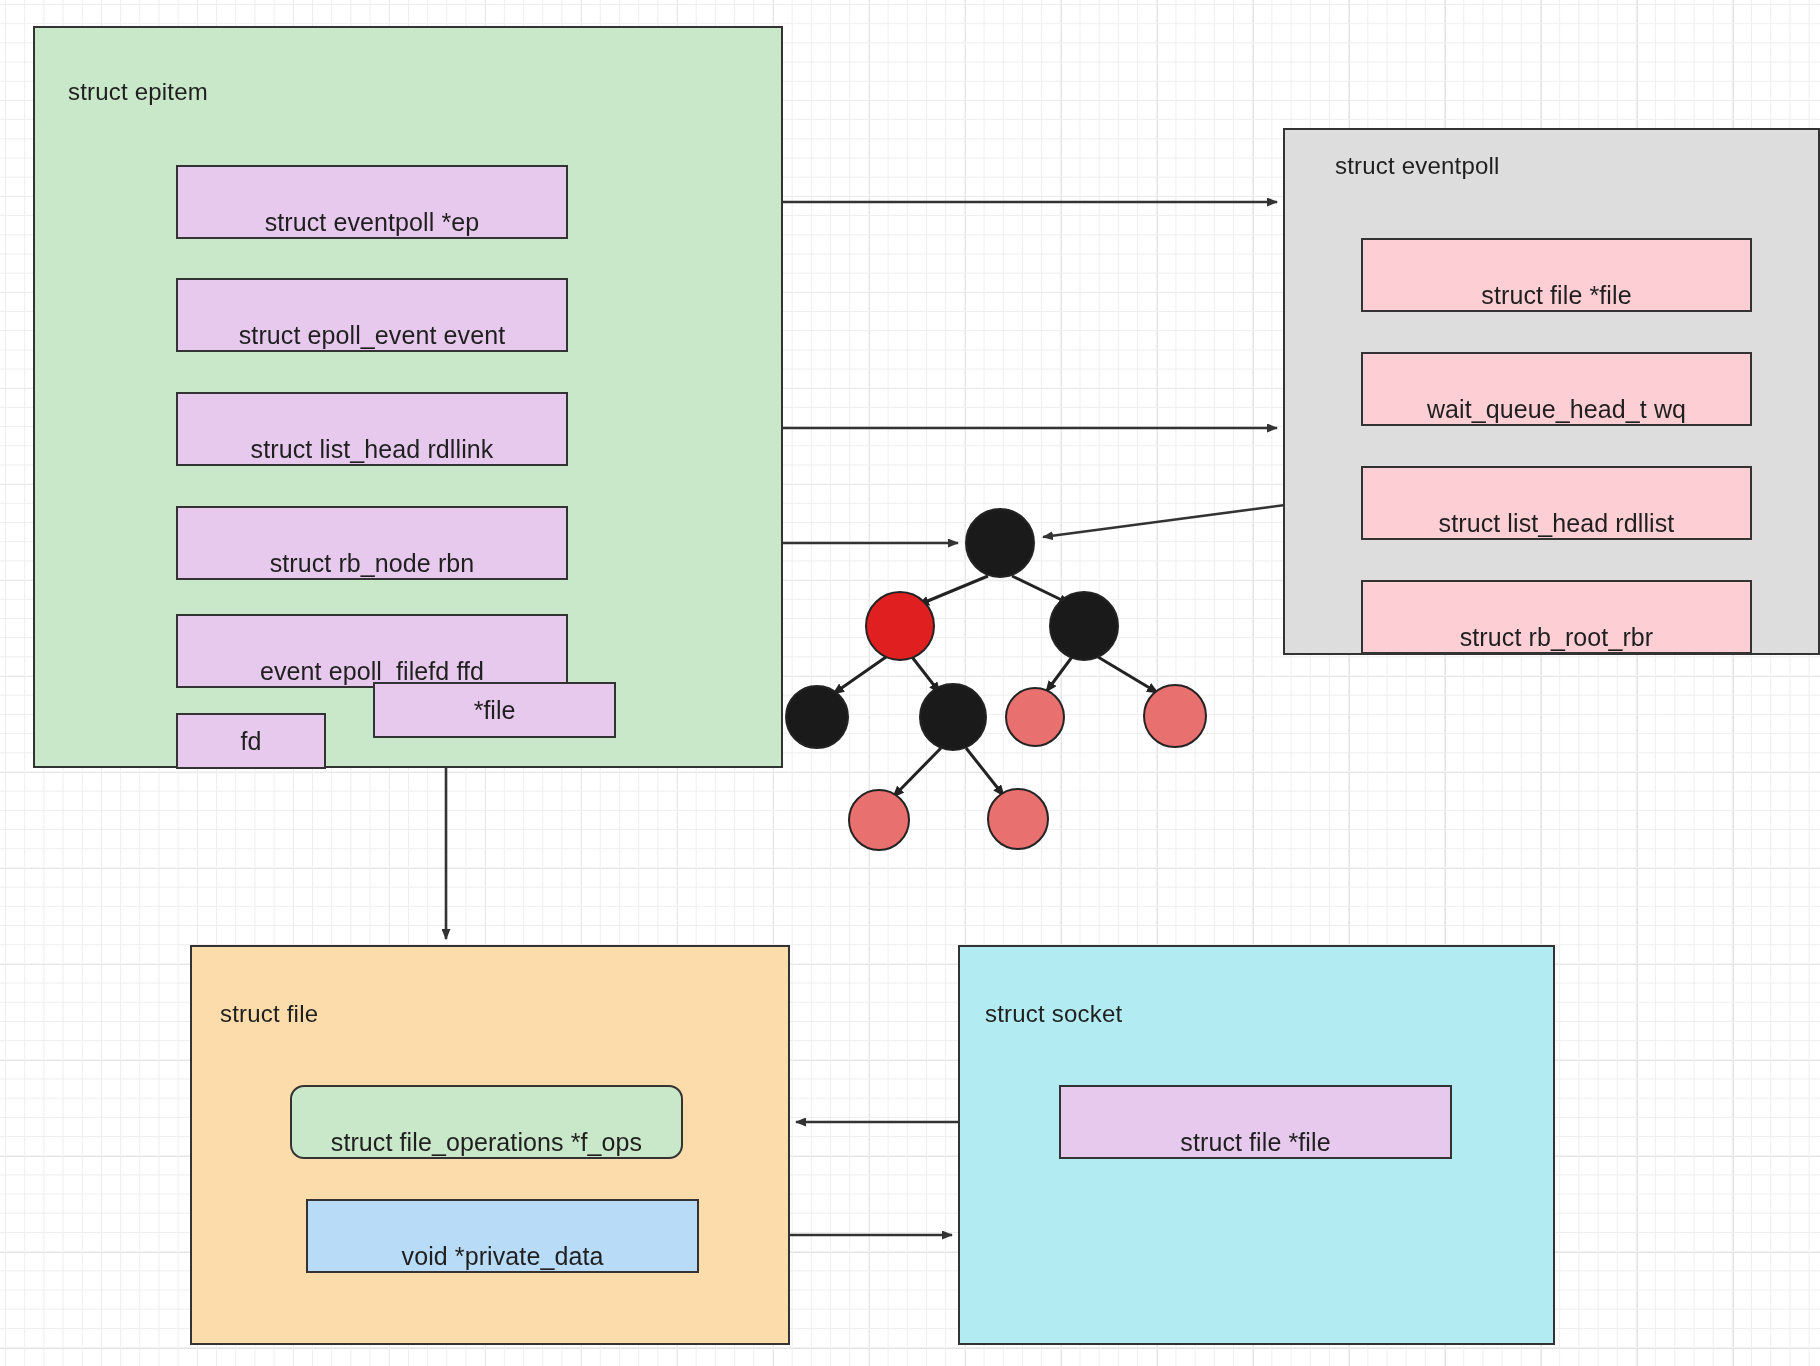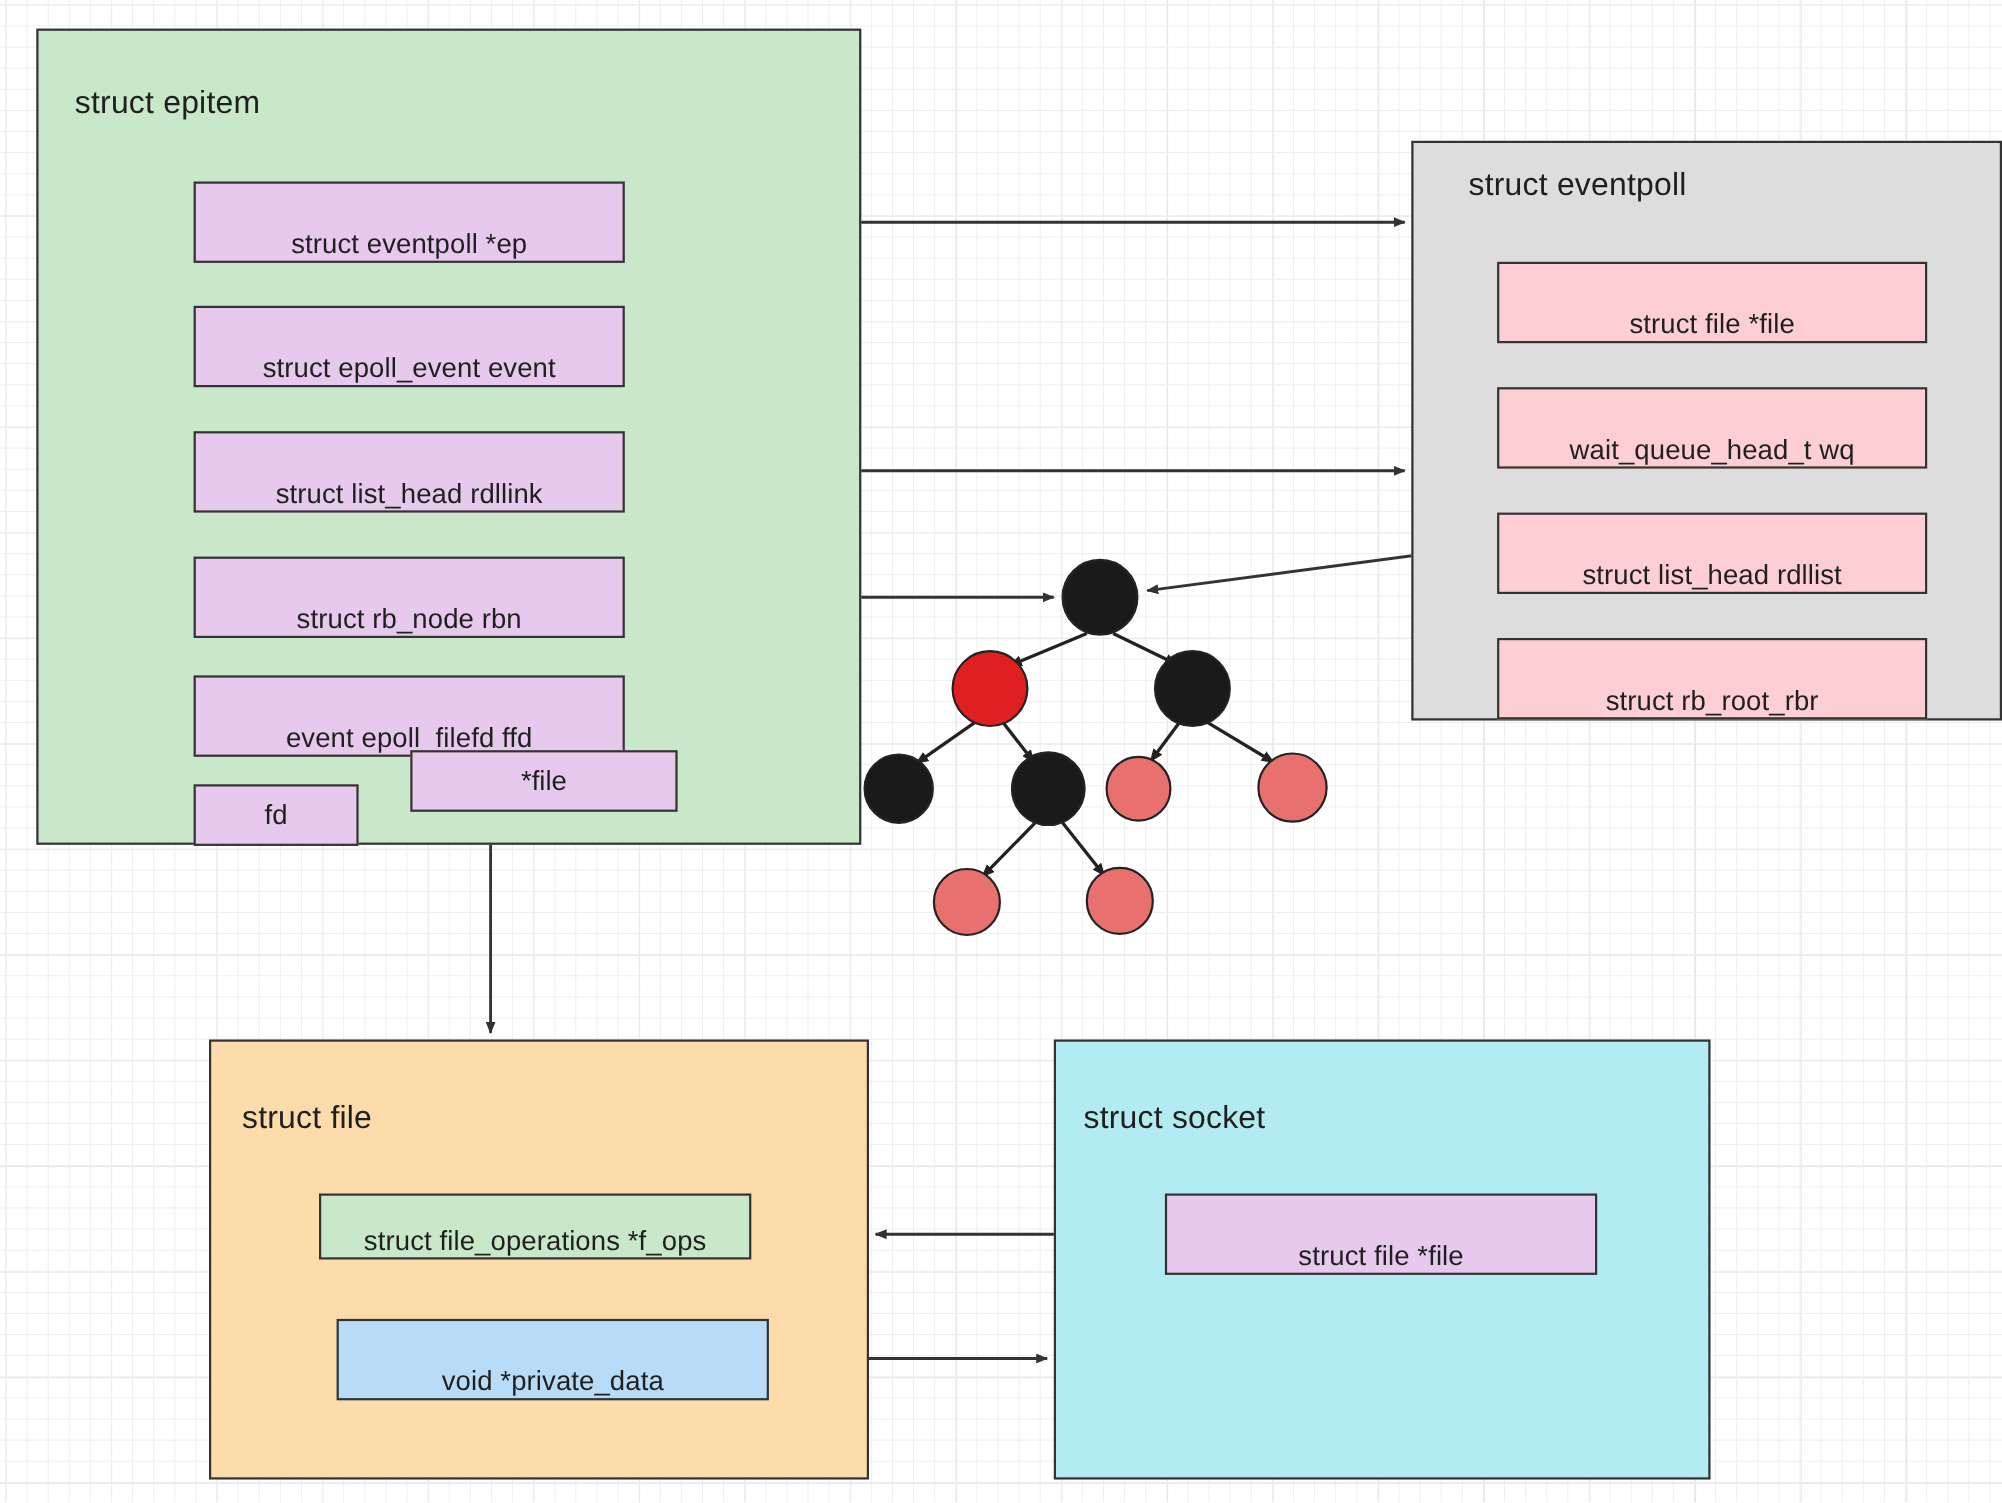--- a/index.html
+++ b/index.html
@@ -30,21 +30,21 @@
     background-position: 5px 4px, 5px 4px, 5px 4px, 5px 4px;
   }
 
   .container {
     position: absolute;
     border: 2.5px solid #333333;
     box-sizing: border-box;
   }
   .container-title {
     position: absolute;
-    font-size: 29px;
+    font-size: 24px;
     color: #1f1f1f;
     letter-spacing: 0.2px;
     white-space: nowrap;
   }
   .field {
     position: absolute;
     border: 2.5px solid #333333;
     box-sizing: border-box;
     display: flex;
     align-items: flex-end;
@@ -163,21 +163,21 @@
     <span>struct list_head rdllist</span>
   </div>
   <div class="field" style="left:1361px; top:580px; width:391px; height:74px; background:#fdcfd4;">
     <span>struct rb_root_rbr</span>
   </div>
 
   <div class="container" style="left:190px; top:945px; width:600px; height:400px; background:#fcdcab;">
   </div>
   <div class="container-title" style="left:220px; top:1000px;">struct file</div>
 
-  <div class="field" style="left:290px; top:1085px; width:393px; height:60px; background:#c9e7c9;">
+  <div class="field" style="left:290px; top:1085px; width:393px; height:74px; background:#c9e7c9;border-radius:14px;">
     <span>struct file_operations *f_ops</span>
   </div>
   <div class="field" style="left:290px; top:1199px; width:393px; height:74px; background:#b8dbf7;margin-left:16px;">
     <span>void *private_data</span>
   </div>
 
   <div class="container" style="left:958px; top:945px; width:597px; height:400px; background:#b2ecf2;">
   </div>
   <div class="container-title" style="left:985px; top:1000px;">struct socket</div>
 

